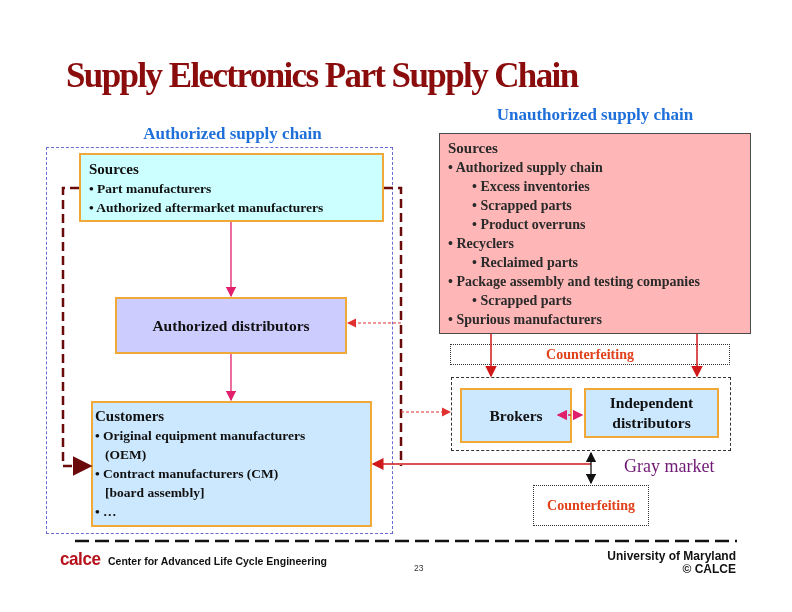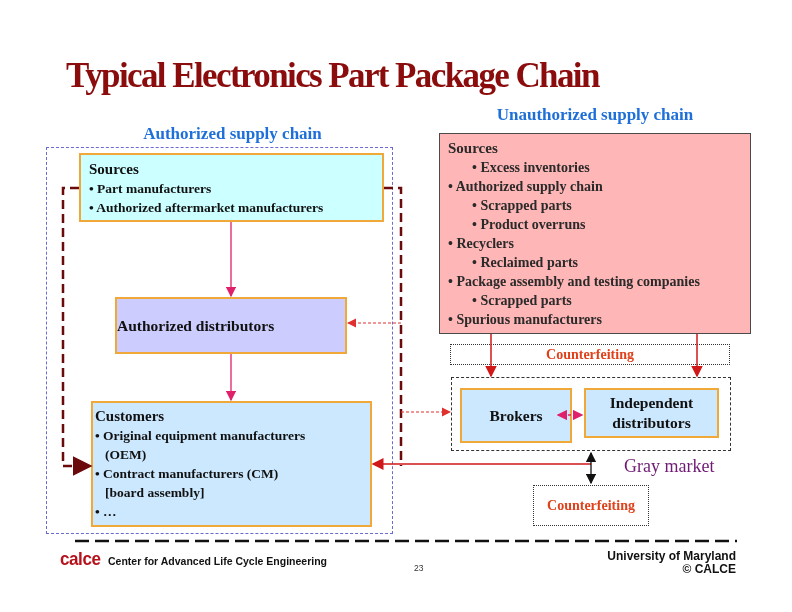--- a/index.html
+++ b/index.html
@@ -6,21 +6,21 @@
   body{width:792px;height:612px;position:relative;overflow:hidden;font-family:"Liberation Serif",serif;}
   .abs{position:absolute;}
   #title{left:66px;top:56px;font-size:35px;font-weight:bold;color:#8B0C0C;letter-spacing:-1.6px;white-space:nowrap;font-family:"Liberation Serif",serif;}
   .heading{color:#1E6FD9;font-weight:bold;font-size:17px;white-space:nowrap;text-align:center;}
   #unauth-heading{left:440px;width:310px;top:105px;}
   #auth-heading{left:80px;width:305px;top:124px;}
   .box{position:absolute;box-sizing:border-box;}
   .orange{border:2px solid #F0A838;}
   #auth-region{left:46px;top:147px;width:347px;height:387px;border:1px dashed #6A6AD0;}
   #sources-box{left:79px;top:153px;width:305px;height:69px;background:#CCFFFF;padding:5px 8px;}
-  #distributors-box{left:115px;top:297px;width:232px;height:57px;background:#CCCCFF;display:flex;align-items:center;}
+  #distributors-box{left:115px;top:297px;width:232px;height:57px;background:#CCCCFF;display:flex;align-items:center;justify-content:center;}
   #customers-box{left:91px;top:401px;width:281px;height:126px;background:#CCE8FF;padding:4px 2px;}
   #unauth-box{left:439px;top:133px;width:312px;height:201px;background:#FFB6B6;border:1.5px solid #4a4a4a;padding:5px 8px;}
   #cf-box-1{left:450px;top:344px;width:280px;height:21px;border:1px dotted #333;display:flex;align-items:center;justify-content:center;}
   #gray-region{left:451px;top:377px;width:280px;height:74px;border:1px dashed #333;}
   #brokers-box{left:460px;top:388px;width:112px;height:55px;background:#CCE8FF;display:flex;align-items:center;justify-content:center;}
   #indep-box{left:584px;top:388px;width:135px;height:50px;background:#CCE8FF;display:flex;align-items:center;justify-content:center;text-align:center;}
   #cf-box-2{left:533px;top:485px;width:116px;height:41px;border:1px dotted #333;display:flex;align-items:center;justify-content:center;}
   .btitle{font-weight:bold;font-size:15px;color:#111;line-height:19px;}
   .bitem{font-weight:bold;font-size:13.5px;color:#111;line-height:19px;white-space:nowrap;}
   .bitem.sub{padding-left:24px;}
@@ -32,21 +32,21 @@
   #gray-label{left:624px;top:456px;color:#701a75;font-size:18px;white-space:nowrap;}
   svg#arrows{position:absolute;left:0;top:0;}
   #footer-logo{left:60px;top:548px;font-family:"Liberation Sans",sans-serif;font-weight:bold;font-size:19px;color:#B5121B;letter-spacing:-0.5px;transform:scaleX(0.9);transform-origin:left;}
   #footer-center{left:108px;top:555px;font-family:"Liberation Sans",sans-serif;font-size:10.5px;color:#111;white-space:nowrap;font-weight:bold;}
   #footer-page{left:414px;top:563px;font-family:"Liberation Sans",sans-serif;font-size:8.5px;color:#333;}
   #footer-univ{right:56px;top:550px;font-family:"Liberation Sans",sans-serif;font-size:12px;font-weight:bold;color:#111;text-align:right;line-height:13px;}
 </style>
 </head>
 <body>
 
-<div id="title" class="abs">Typical Electronics Part Package Chain</div>
+<div id="title" class="abs">Supply Electronics Part Supply Chain</div>
 <div id="unauth-heading" class="abs heading">Unauthorized supply chain</div>
 <div id="auth-heading" class="abs heading">Authorized supply chain</div>
 
 <div id="auth-region" class="box"></div>
 
 <div id="sources-box" class="box orange">
   <div class="btitle">Sources</div>
   <div class="bitem">• Part manufacturers</div>
   <div class="bitem">• Authorized aftermarket manufacturers</div>
 </div>
@@ -59,22 +59,22 @@
   <div class="btitle">Customers</div>
   <div class="bitem">• Original equipment manufacturers</div>
   <div class="bitem wrap">(OEM)</div>
   <div class="bitem">• Contract manufacturers (CM)</div>
   <div class="bitem wrap">[board assembly]</div>
   <div class="bitem">• …</div>
 </div>
 
 <div id="unauth-box" class="box ulist">
   <div class="btitle">Sources</div>
+  <div class="bitem">• Authorized supply chain</div>
   <div class="bitem sub">• Excess inventories</div>
-  <div class="bitem">• Authorized supply chain</div>
   <div class="bitem sub">• Scrapped parts</div>
   <div class="bitem sub">• Product overruns</div>
   <div class="bitem">• Recyclers</div>
   <div class="bitem sub">• Reclaimed parts</div>
   <div class="bitem">• Package assembly and testing companies</div>
   <div class="bitem sub">• Scrapped parts</div>
   <div class="bitem">• Spurious manufacturers</div>
 </div>
 
 <div id="cf-box-1" class="box">

